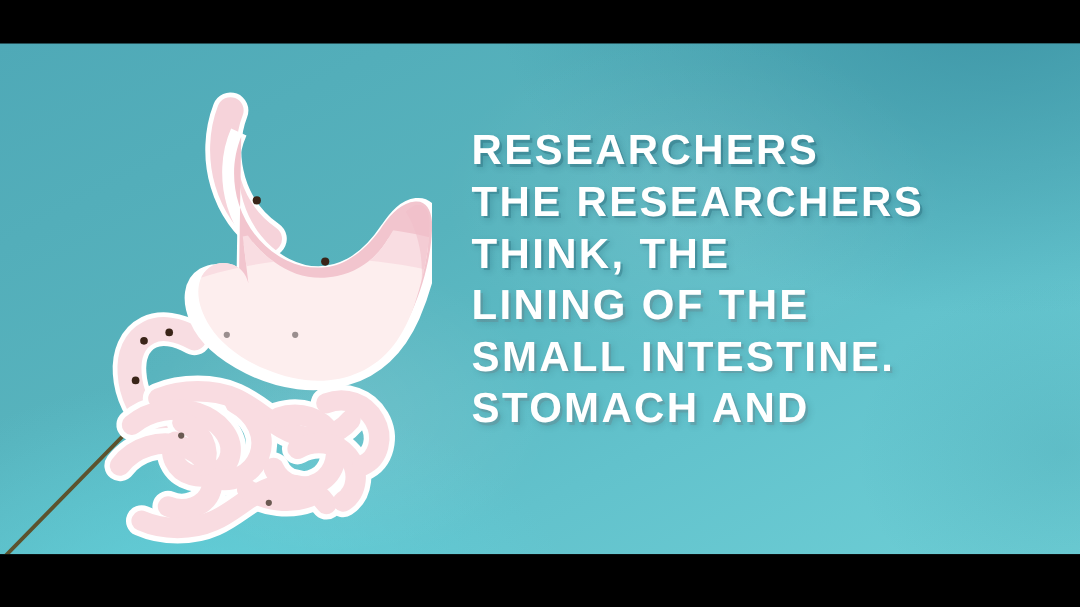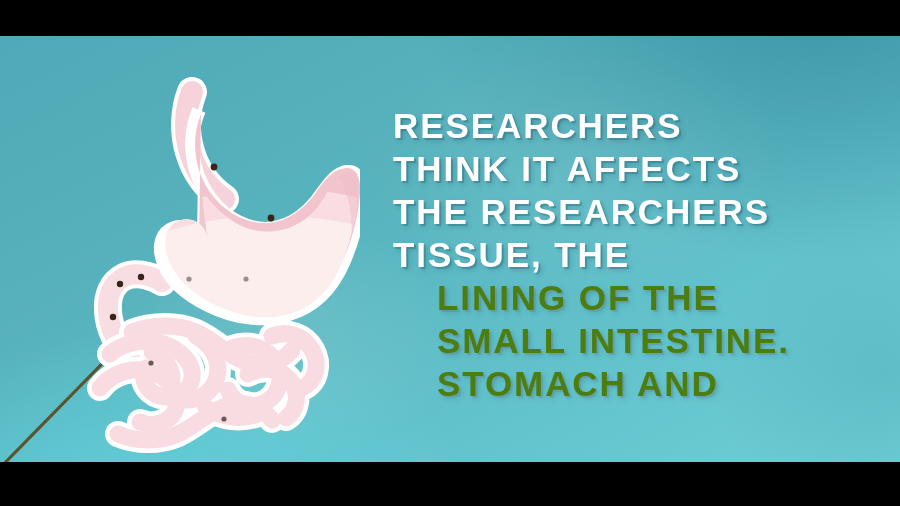--- a/index.html
+++ b/index.html
@@ -87,25 +87,24 @@
     font-size: 35px;
     line-height: 43px;
     letter-spacing: 0.055em;
     white-space: nowrap;
     color: #ffffff;
     text-shadow:
        2px 2px 0 rgba(30,90,105,0.30),
        3px 3px 5px rgba(20,70,85,0.22);
   }
   .caption-line.tint-warm {
-    color: #4d7c0f;
+    color: #ffffff;
     text-shadow:
        2px 2px 0 rgba(120,95,100,0.20),
        3px 3px 5px rgba(40,90,100,0.22);
-    margin-left: 44px;
   }
 </style>
 </head>
 <body>
 
 <div id="video-frame">
 
   <div id="letterbox-top" class="letterbox"></div>
 
   <div id="scene">
@@ -259,23 +258,22 @@
           <circle cx="120" cy="248" r="3.2" fill="#3a2418"></circle>
           <circle cx="113" cy="281" r="3.2" fill="#3a2418"></circle>
           <circle cx="151" cy="327" r="2.6" fill="#6b5a52"></circle>
           <circle cx="224" cy="383" r="2.6" fill="#6b5a52"></circle>
         </g>
       </svg>
     </div>
 
     <div id="caption-block">
       <div class="caption-line">RESEARCHERS</div>
-      <div class="caption-line">THINK IT AFFECTS</div>
       <div class="caption-line">THE RESEARCHERS</div>
-      <div class="caption-line">TISSUE, THE</div>
+      <div class="caption-line">THINK, THE</div>
       <div class="caption-line tint-warm">LINING OF THE</div>
       <div class="caption-line tint-warm">SMALL INTESTINE.</div>
       <div class="caption-line tint-warm">STOMACH AND</div>
     </div>
 
   </div>
 
   <div id="letterbox-bottom" class="letterbox"></div>
 
 </div>

